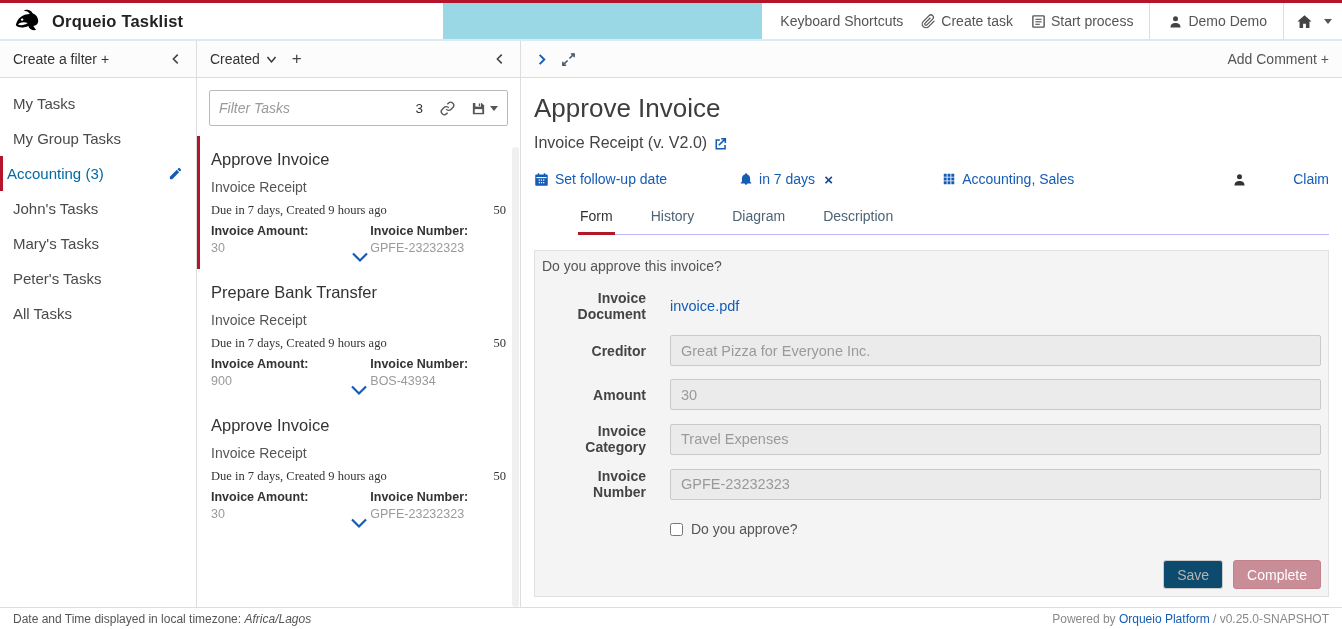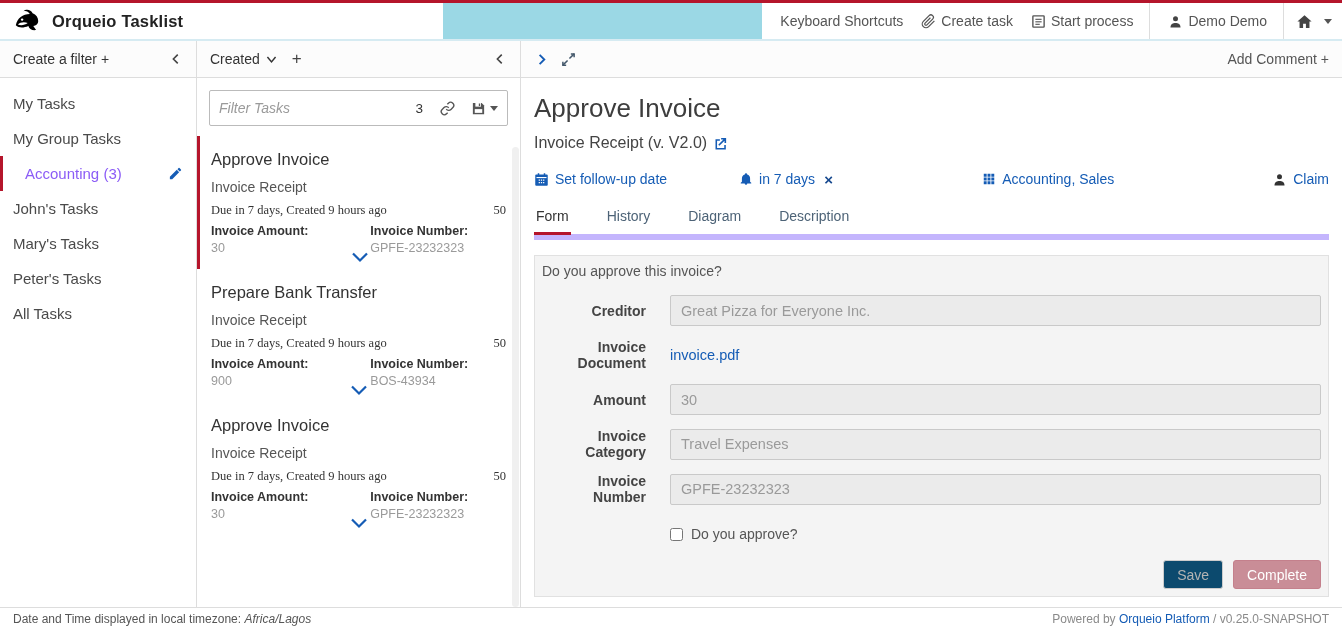--- a/index.html
+++ b/index.html
@@ -22,21 +22,21 @@
   
   .main { flex:1; display:flex; min-height:0; }
   .panel-head { height:37px; border-bottom:1px solid #ddd; background:#fcfcfc; display:flex; align-items:center; padding:0 13px; font-size:14px; color:#333; flex:0 0 auto; }
   .icon { display:inline-flex; align-items:center; }
 
   
   .filters { width:197px; border-right:1px solid #ddd; display:flex; flex-direction:column; }
   .filters .panel-head { justify-content:space-between; }
   .filter-list { list-style:none; padding-top:8px; }
   .filter-item { display:flex; align-items:center; padding:9px 13px; font-size:15px; color:#4a4a4a; cursor:pointer; }
-  .filter-item.selected { border-left:3px solid #b5152b; padding-left:22px; color:#8b5cf6; }
+  .filter-item.selected { border-left:3px solid #b5152b; padding-left:4px; color:#0369a1; }
   .filter-item .edit { margin-left:auto; }
 
   
   .tasklist { width:324px; border-right:1px solid #ddd; display:flex; flex-direction:column; position:relative; }
   .tasklist .panel-head { justify-content:flex-start; }
   .sort-group { display:flex; align-items:center; cursor:pointer; }
   .sort-group .icon { margin-left:5px; }
   .add-sort { margin-left:14px; font-size:17px; color:#444; cursor:pointer; }
   .tasklist .collapse { margin-left:auto; }
   .search-wrap { padding:12px 12px 10px 12px; }
@@ -67,22 +67,22 @@
   .detail-body { flex:1; display:flex; flex-direction:column; padding:0 13px; min-height:0; }
   .task-title { font-size:26px; font-weight:500; color:#3d3d3d; margin-top:15px; }
   .task-sub { font-size:16px; color:#444; margin-top:10px; display:flex; align-items:center; }
   .task-sub .icon { margin-left:6px; cursor:pointer; }
   .action-row { display:flex; align-items:center; margin-top:19px; font-size:14px; }
   .act { display:flex; align-items:center; color:#155cb5; cursor:pointer; white-space:nowrap; }
   .act .icon { margin-right:6px; }
   .grp-due { margin-left:72px; }
   .due-x { margin-left:9px; color:#17498f; font-weight:700; font-size:15px; cursor:pointer; line-height:1; }
   .grp-groups { margin-left:auto; }
-  .grp-claim { margin-left:158px; }
-  .tabs { display:flex; margin-top:14px; border-bottom:6px solid #c4b5fd; }
+  .grp-claim { margin-left:158px;gap:40px; }
+  .tabs { display:flex; margin-top:14px; border-bottom:1px solid #c4b5fd;margin-left:44px; }
   .tab { font-size:14px; color:#4d6377; padding:7px 2px 8px 2px; margin-right:34px; cursor:pointer; }
   .tab.active { color:#333; border-bottom:3px solid #b5152b; margin-bottom:-1px; }
   .form-panel { margin-top:15px; margin-bottom:10px; background:#f4f4f4; border:1px solid #e1e1e1; padding:7px; flex:1; display:flex; flex-direction:column; min-height:0; }
   .form-q { font-size:14px; color:#555; margin-bottom:16px; }
   .frow { display:flex; align-items:center; margin-bottom:13px; }
   .flabel { width:104px; margin-right:24px; text-align:right; font-weight:700; font-size:14px; color:#444; flex:0 0 auto; }
   .fctrl { flex:1; display:flex; align-items:center; }
   .flink { font-size:14.5px; color:#155cb5; cursor:pointer; text-decoration:none; }
   .fctrl input[type=text] { width:100%; height:31px; background:#ebebeb; border:1px solid #c9c9c9; border-radius:2px; color:#9a9a9a; font-size:14.5px; padding:0 10px; font-family:"Liberation Sans", sans-serif; }
   .chk-row { margin-left:128px; margin-top:8px; display:flex; align-items:center; }
@@ -396,30 +396,30 @@
           <span class="tab active">Form</span>
           <span class="tab">History</span>
           <span class="tab">Diagram</span>
           <span class="tab">Description</span>
         </div>
 
         <div class="form-panel">
           <div class="form-q">Do you approve this invoice?</div>
 
           <div class="frow">
+            <span class="flabel">Invoice Document</span>
+            <span class="fctrl">
+                <a class="flink">invoice.pdf</a>
+              </span>
+          </div>
+
+          <div class="frow">
             <span class="flabel">Creditor</span>
             <span class="fctrl">
                 <input type="text" disabled="" value="Great Pizza for Everyone Inc." style="">
-              </span>
-          </div>
-
-          <div class="frow">
-            <span class="flabel">Invoice Document</span>
-            <span class="fctrl">
-                <a class="flink">invoice.pdf</a>
               </span>
           </div>
 
           <div class="frow">
             <span class="flabel">Amount</span>
             <span class="fctrl">
                 <input type="text" disabled="" value="30" style="">
               </span>
           </div>
 

